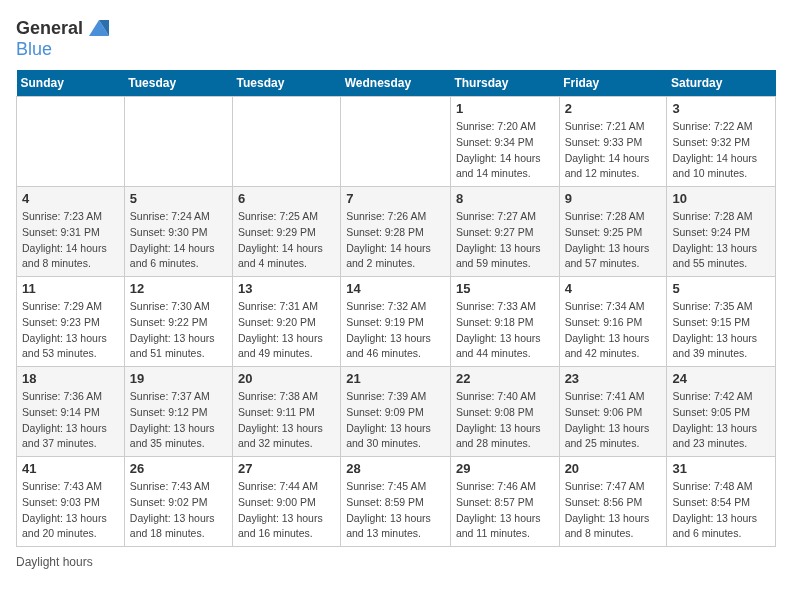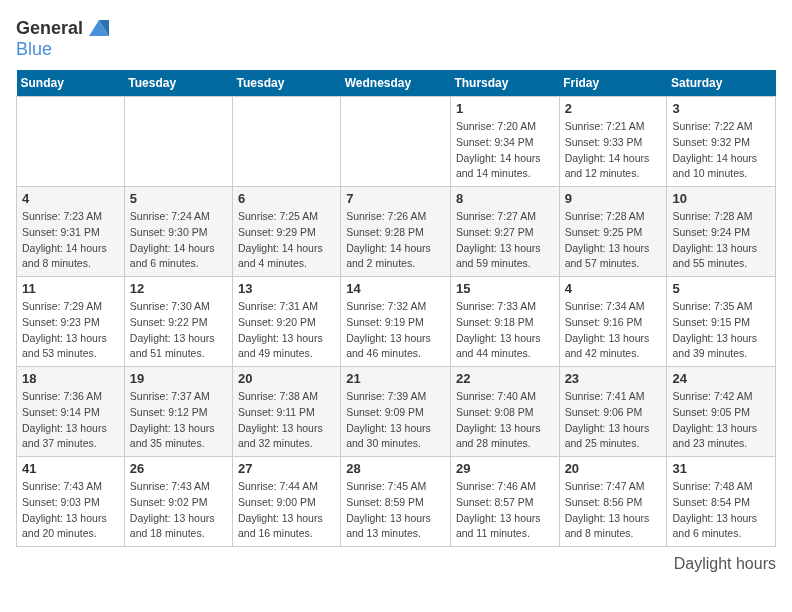--- a/index.html
+++ b/index.html
@@ -83,23 +83,22 @@
     .day-info {
       font-size: 10.5px;
       color: #444;
       line-height: 1.5;
     }
     .empty-cell {
       background: #fff !important;
     }
     .footer-note {
       margin-top: 8px;
-      font-size: 16px;
+      font-size: 12px;
       color: #555;
-      text-align: right;
     }
   </style>
 </head>
 <body>
 
 <div class="header">
   <div class="logo">
     <div>
       <div style="display:flex;align-items:center;">
         <span class="logo-text-general">General</span>

